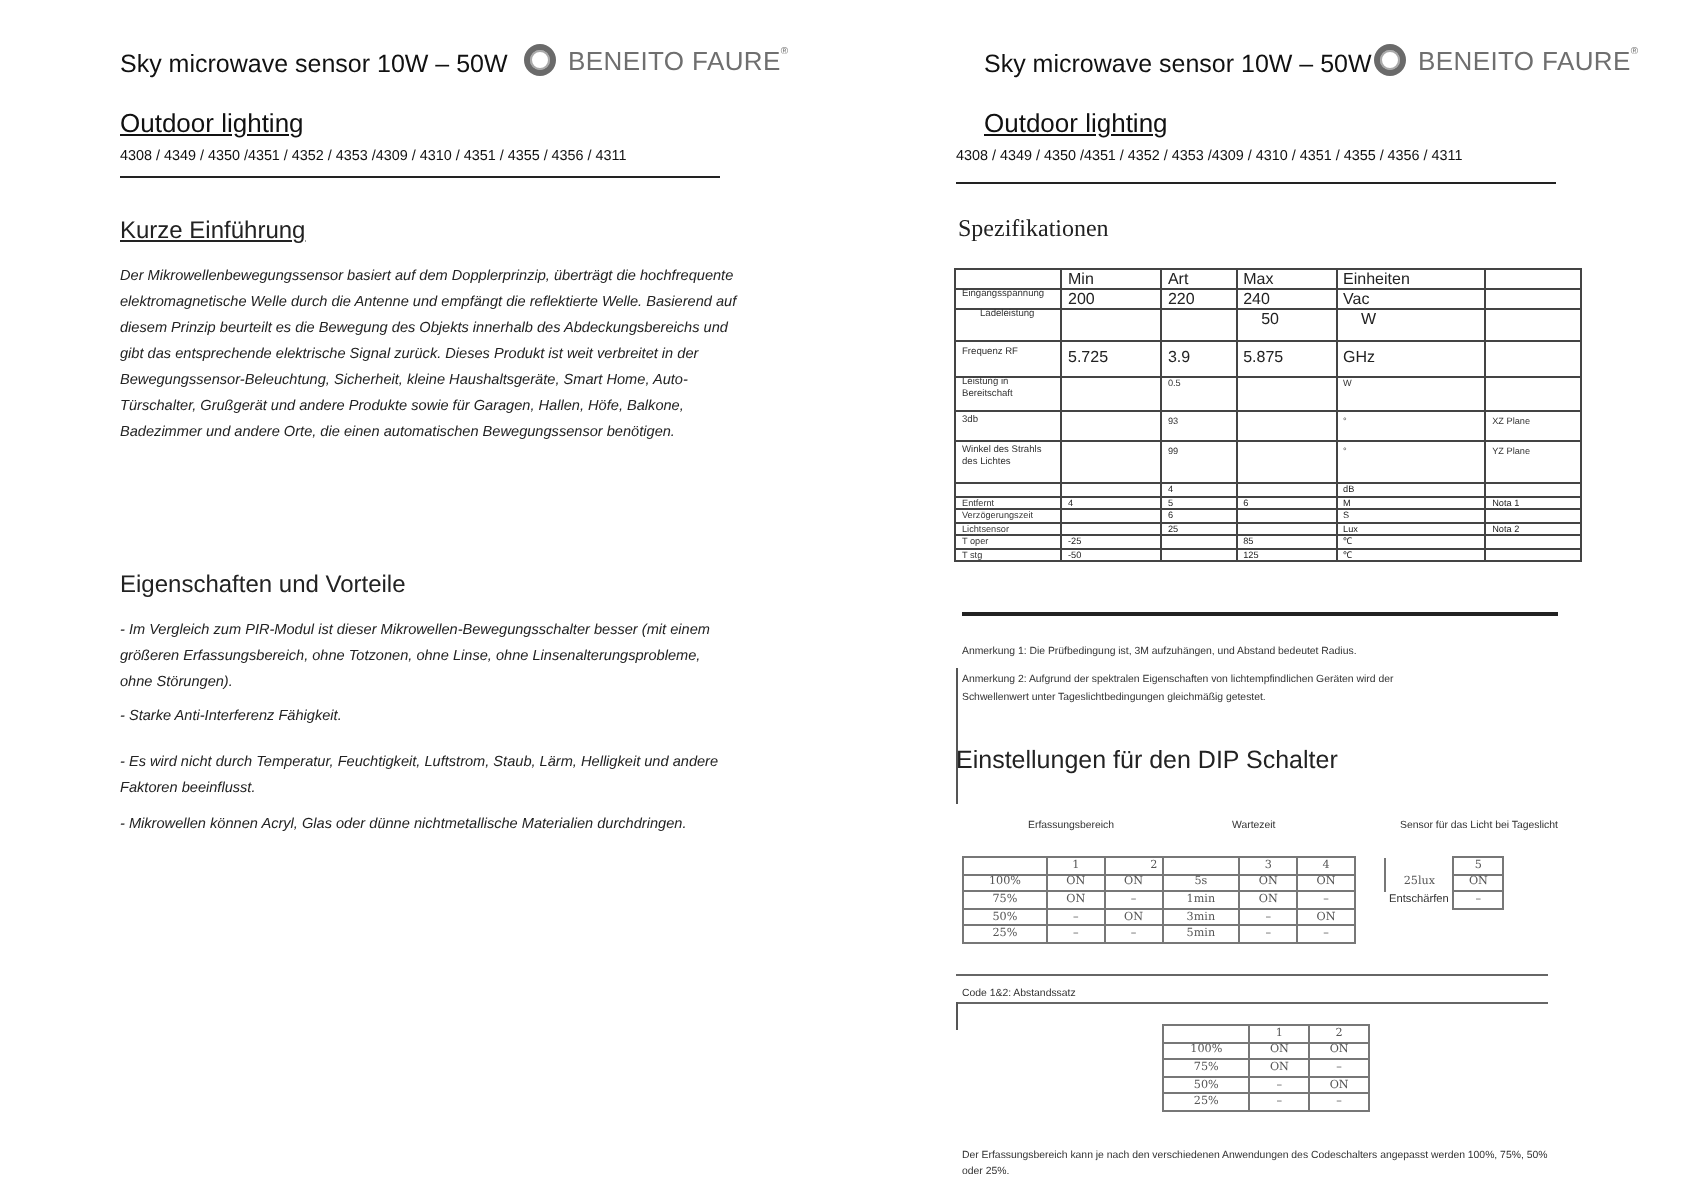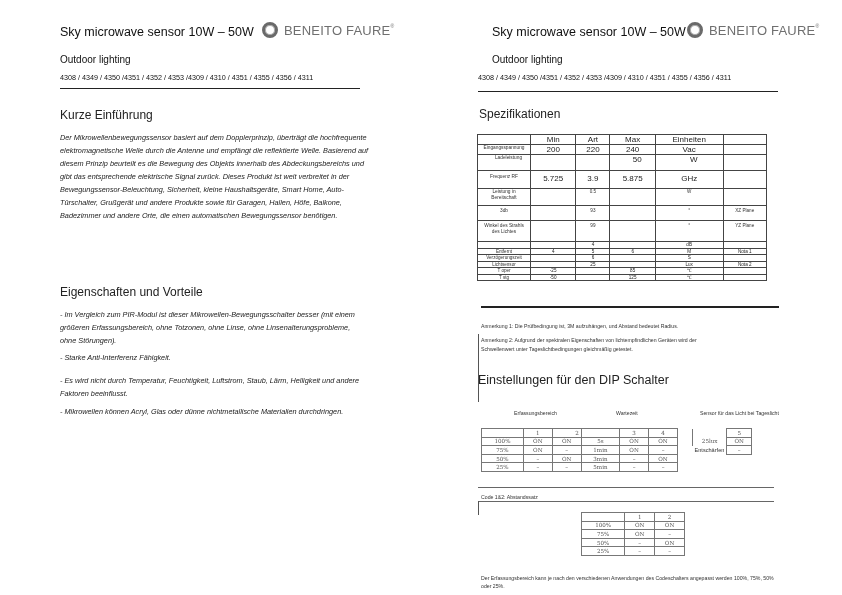--- a/index.html
+++ b/index.html
@@ -12,29 +12,29 @@
   .page.right { left: 421px; }
   .abs { position: absolute; }
   .title { font-size: 12.5px; color: #111; white-space: nowrap; }
   .logo { display: flex; align-items: center; white-space: nowrap; }
   .logo-ring {
     width: 16px; height: 16px; border-radius: 50%;
     border: 3.5px solid #6a6a6a; box-shadow: inset 0 0 0 1px #aaa; margin-right: 6px;
   }
   .logo-text { font-size: 13px; color: #6f6f6f; letter-spacing: 0.2px; }
   .logo-text sup { font-size: 5px; vertical-align: top; }
-  .subtitle { font-size: 10px; color: #111; }
+  .subtitle { font-size: 13px; color: #111; text-decoration: underline; }
   .codes { font-size: 7.2px; color: #111; white-space: nowrap; }
   .hr { height: 1.2px; background: #222; }
   .h2 { font-size: 12px; color: #222; white-space: nowrap; }
   .para { font-size: 7.3px; line-height: 13px; color: #222; font-style: italic; }
   .bullet { font-size: 7.3px; line-height: 13px; color: #222; font-style: italic; }
 
   
-  table.spec { border-collapse: collapse; position: absolute; left: 477px; top: 134px; width: 290px; text-align: center; }
+  table.spec { border-collapse: collapse; position: absolute; left: 477px; top: 134px; width: 314px; }
   table.spec td { border: 0.8px solid #444; font-size: 7.5px; padding: 0 3px; vertical-align: top; color: #222; }
   table.spec td.lbl { font-size: 4.8px; line-height: 6px; color: #333; width: 53px; }
   table.spec td.big { font-size: 8px; margin-left: 31px; }
   table.spec td.sm { font-size: 4.6px; color: #333; }
   table.spec tr.hdr td { font-size: 8px; height: 9px; }
   table.spec tr.r-ein td { height: 9px; }
   table.spec tr.r-lade td { height: 16px; padding-left: 12px; }
   table.spec tr.r-freq td { height: 18px; padding-top: 3px; }
   table.spec tr.r-leis td { height: 17px; }
   table.spec tr.r-3db td { height: 15px; padding-top: 2px; }
@@ -55,41 +55,41 @@
 <div class="page left">
   <div class="abs title" style="left:60px;top:25px;">Sky microwave sensor 10W – 50W</div>
   <div class="abs logo" style="left:262px;top:22px;">
     <div class="logo-ring"></div>
     <span class="logo-text"><span>BENEITO FAURE</span><sup>®</sup></span>
   </div>
   <div class="abs subtitle" style="left:60px;top:54px;">Outdoor lighting</div>
   <div class="abs codes" style="left:60px;top:73px;">4308 / 4349 / 4350 /4351 / 4352 / 4353 /4309 / 4310 / 4351 / 4355 / 4356 / 4311</div>
   <div class="abs hr" style="left:60px;top:88px;width:300px;"></div>
 
-  <div class="abs h2" style="left:60px;top:108px;">Kurze Einführung</div>
+  <div class="abs h2" style="left:60px;top:108px;text-decoration:underline;">Kurze Einführung</div>
   <div class="abs para" style="left:60px;top:131px;width:312px;">Der Mikrowellenbewegungssensor basiert auf dem Dopplerprinzip, überträgt die hochfrequente elektromagnetische Welle durch die Antenne und empfängt die reflektierte Welle. Basierend auf diesem Prinzip beurteilt es die Bewegung des Objekts innerhalb des Abdeckungsbereichs und gibt das entsprechende elektrische Signal zurück. Dieses Produkt ist weit verbreitet in der Bewegungssensor-Beleuchtung, Sicherheit, kleine Haushaltsgeräte, Smart Home, Auto-Türschalter, Grußgerät und andere Produkte sowie für Garagen, Hallen, Höfe, Balkone, Badezimmer und andere Orte, die einen automatischen Bewegungssensor benötigen.</div>
 
   <div class="abs h2" style="left:60px;top:285px;">Eigenschaften und Vorteile</div>
   <div class="abs bullet" style="left:60px;top:308px;width:305px;">- Im Vergleich zum PIR-Modul ist dieser Mikrowellen-Bewegungsschalter besser (mit einem größeren Erfassungsbereich, ohne Totzonen, ohne Linse, ohne Linsenalterungsprobleme, ohne Störungen).</div>
   <div class="abs bullet" style="left:60px;top:351px;width:305px;">- Starke Anti-Interferenz Fähigkeit.</div>
   <div class="abs bullet" style="left:60px;top:405px;width:320px;white-space:nowrap;">- Mikrowellen können Acryl, Glas oder dünne nichtmetallische Materialien durchdringen.</div>
   <div class="abs bullet" style="left:60px;top:374px;width:305px;">- Es wird nicht durch Temperatur, Feuchtigkeit, Luftstrom, Staub, Lärm, Helligkeit und andere Faktoren beeinflusst.</div>
 </div>
 
 <div class="page right">
   <div class="abs title" style="left:71px;top:25px;">Sky microwave sensor 10W – 50W</div>
   <div class="abs logo" style="left:266px;top:22px;">
     <div class="logo-ring"></div>
     <span class="logo-text"><span>BENEITO FAURE</span><sup>®</sup></span>
   </div>
   <div class="abs subtitle" style="left:71px;top:54px;">Outdoor lighting</div>
   <div class="abs codes" style="left:57px;top:73px;">4308 / 4349 / 4350 /4351 / 4352 / 4353 /4309 / 4310 / 4351 / 4355 / 4356 / 4311</div>
   <div class="abs hr" style="left:57px;top:91px;width:300px;"></div>
 
-  <div class="abs h2" style="left:58px;top:107px;">Spezifikationen</div>
+  <div class="abs h2" style="left:58px;top:107px;font-family:Liberation Serif, serif;">Spezifikationen</div>
 </div>
 
 <table class="spec">
   <tbody>
       <tr class="hdr">
     <td class="lbl"></td>
     <td>Min</td>
     <td>Art</td>
     <td>Max</td>
     <td>Einheiten</td>

